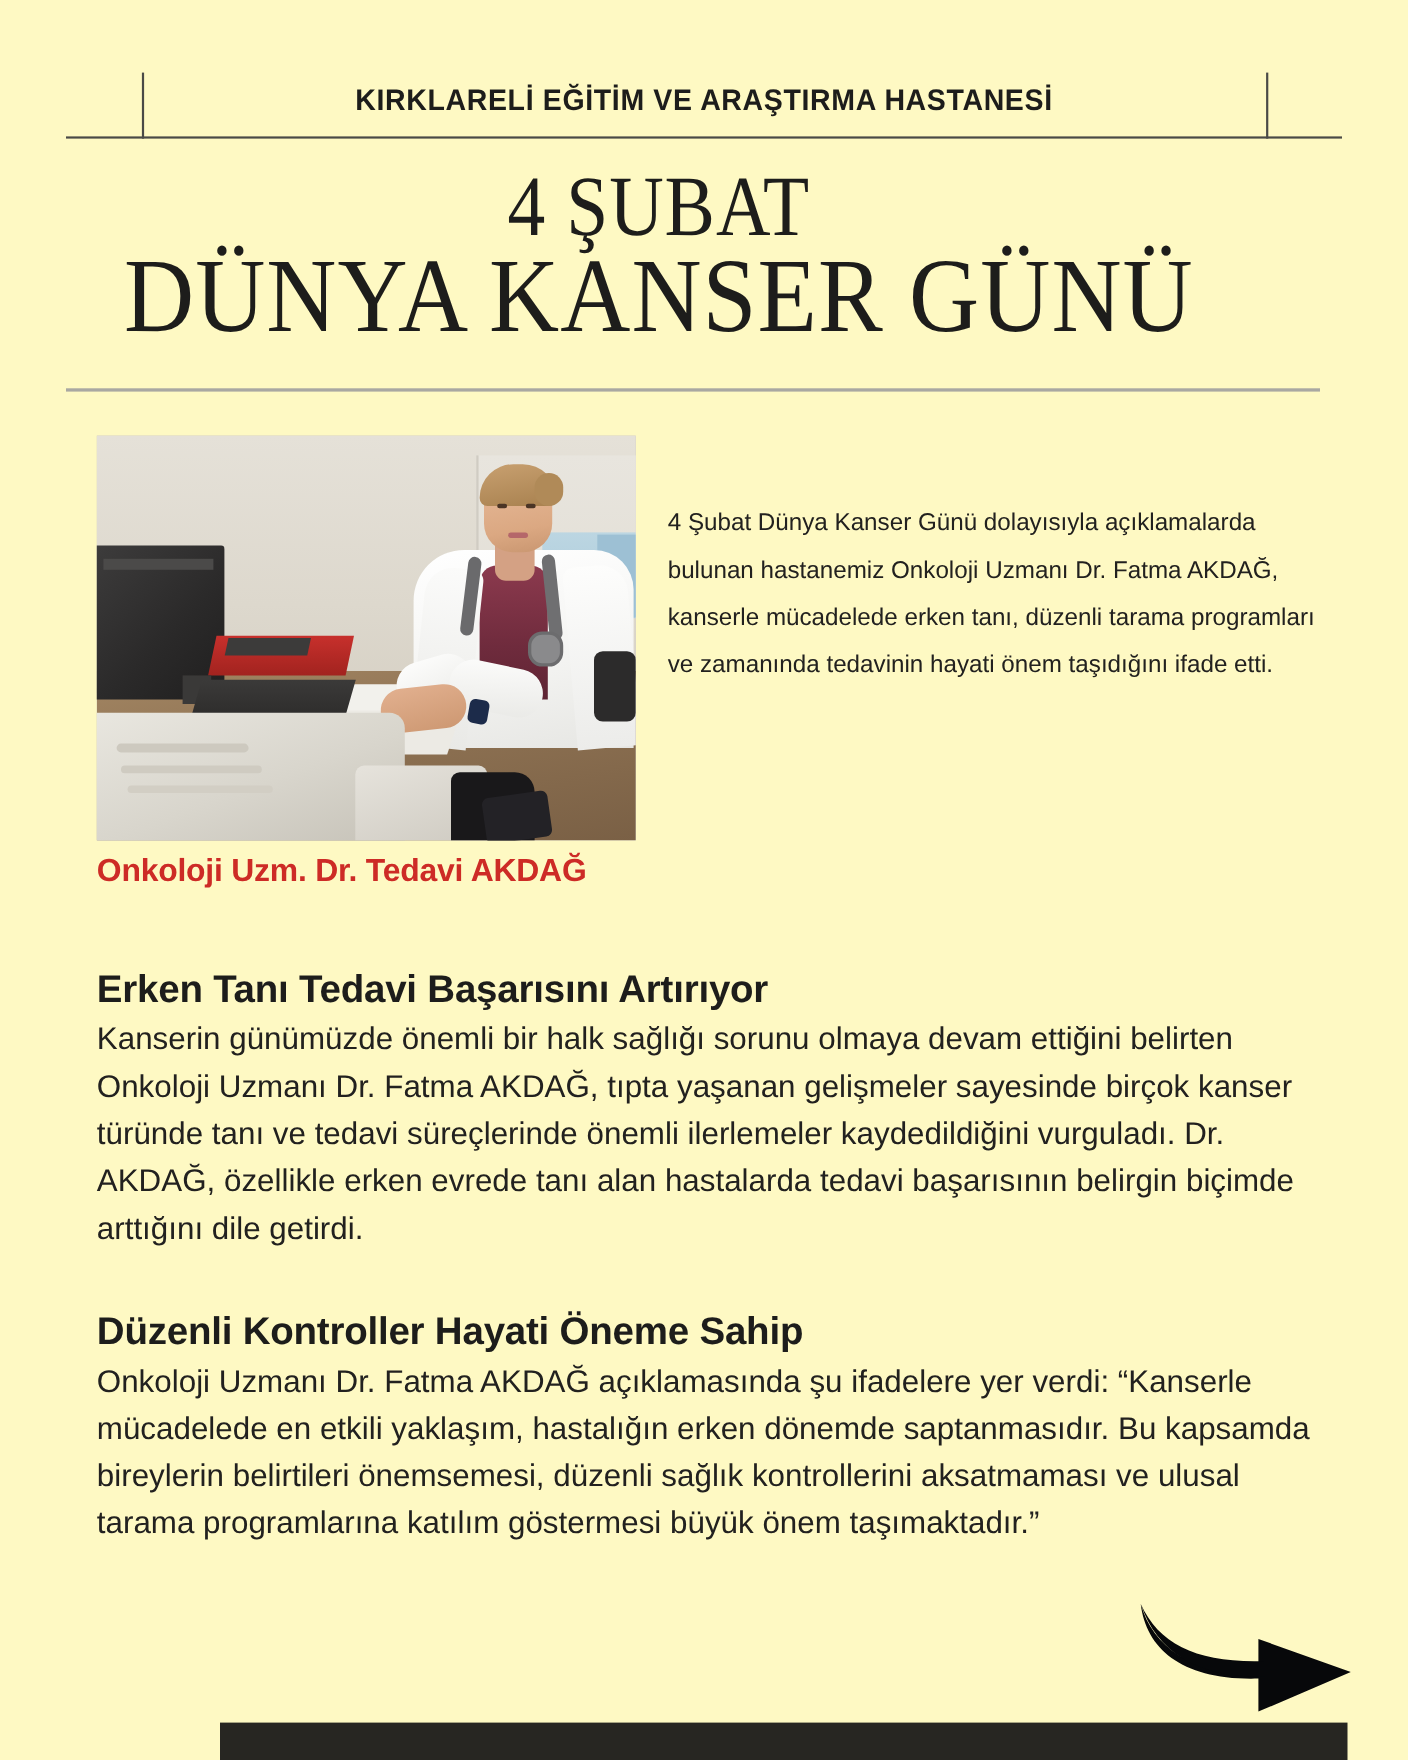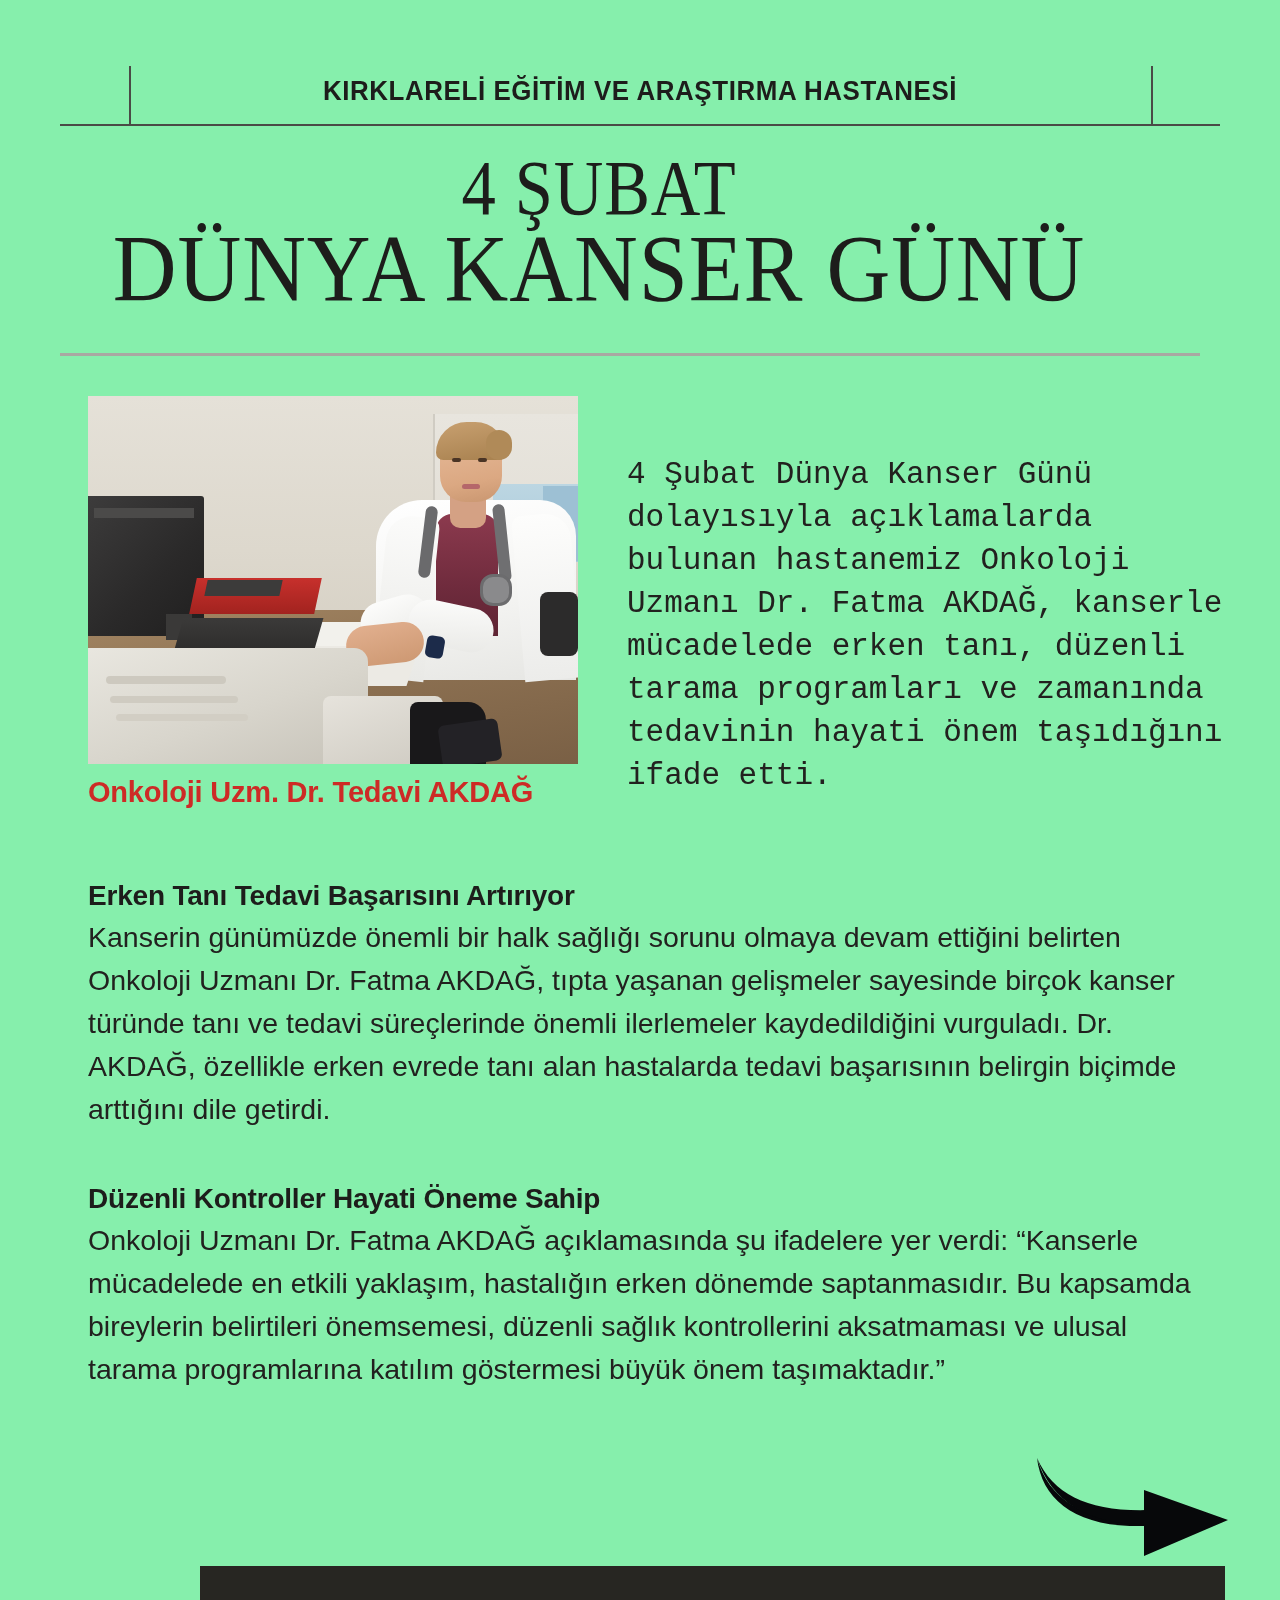--- a/index.html
+++ b/index.html
@@ -12,21 +12,21 @@
     background: #edece7;
     font-family: "Liberation Sans", sans-serif;
     overflow: hidden;
     position: relative;
     color: #1d1d1b;
   }
 
   .page {
     position: absolute;
     inset: 0;
-    background: #86efac;
+    background: #fef9c3;
   }
 
   
   .header-zone {
     position: absolute;
     left: 0; top: 0;
     width: 1280px;
     height: 132px;
   }
   .header-rule-h {
@@ -319,38 +319,37 @@
     color: #cd2b26;
     white-space: nowrap;
   }
 
   
   .intro-col {
     position: absolute;
     left: 607px;
     top: 453px;
     width: 605px;
-    font-family: Liberation Mono, monospace;
-    font-size: 31px;
+    font-family: Liberation Sans, sans-serif;
+    font-size: 22px;
     line-height: 43px;
     color: #22211f;
-    margin-left: 20px;
   }
 
   
   .body-col {
     position: absolute;
     left: 88px;
     top: 880px;
     width: 1112px;
   }
   .sec-head {
     font-family: "Liberation Sans", sans-serif;
     font-weight: 700;
-    font-size: 28px;
+    font-size: 35px;
     letter-spacing: -0.2px;
     color: #1d1d1b;
     margin: 0 0 4px 0;
   }
   .sec-body {
     font-family: "Liberation Sans", sans-serif;
     font-size: 28.5px;
     line-height: 43px;
     color: #22211f;
     margin: 0;

